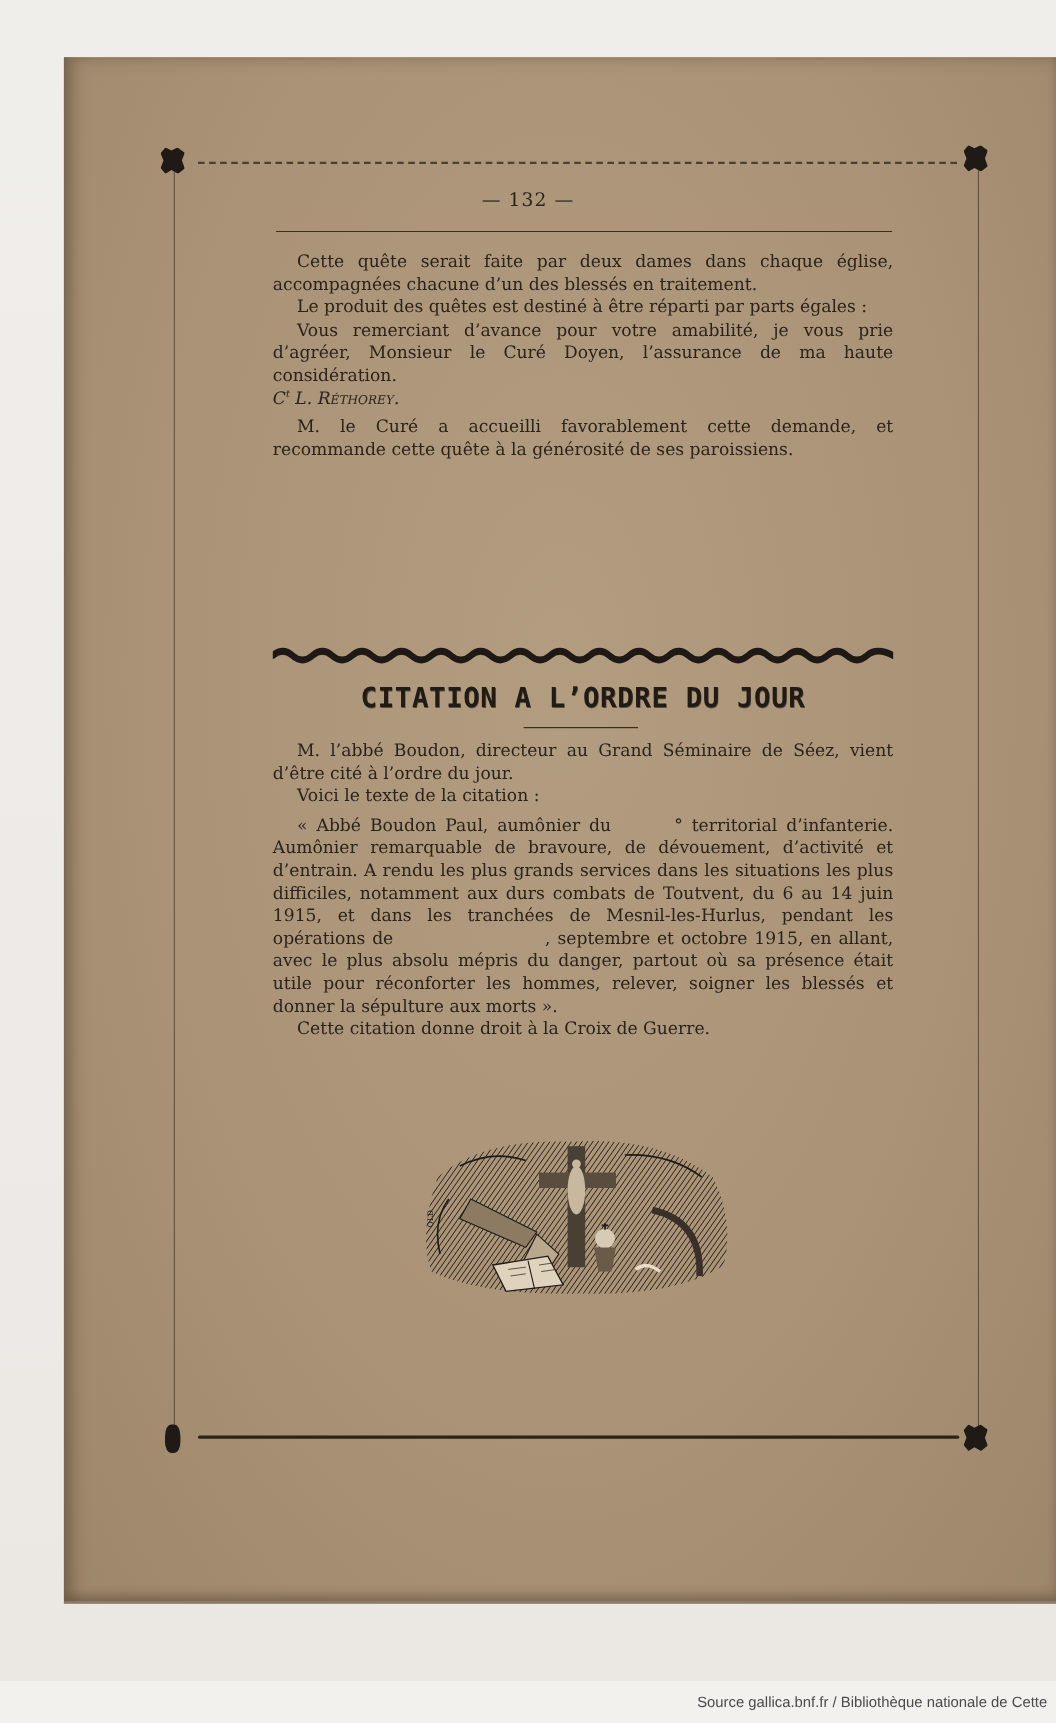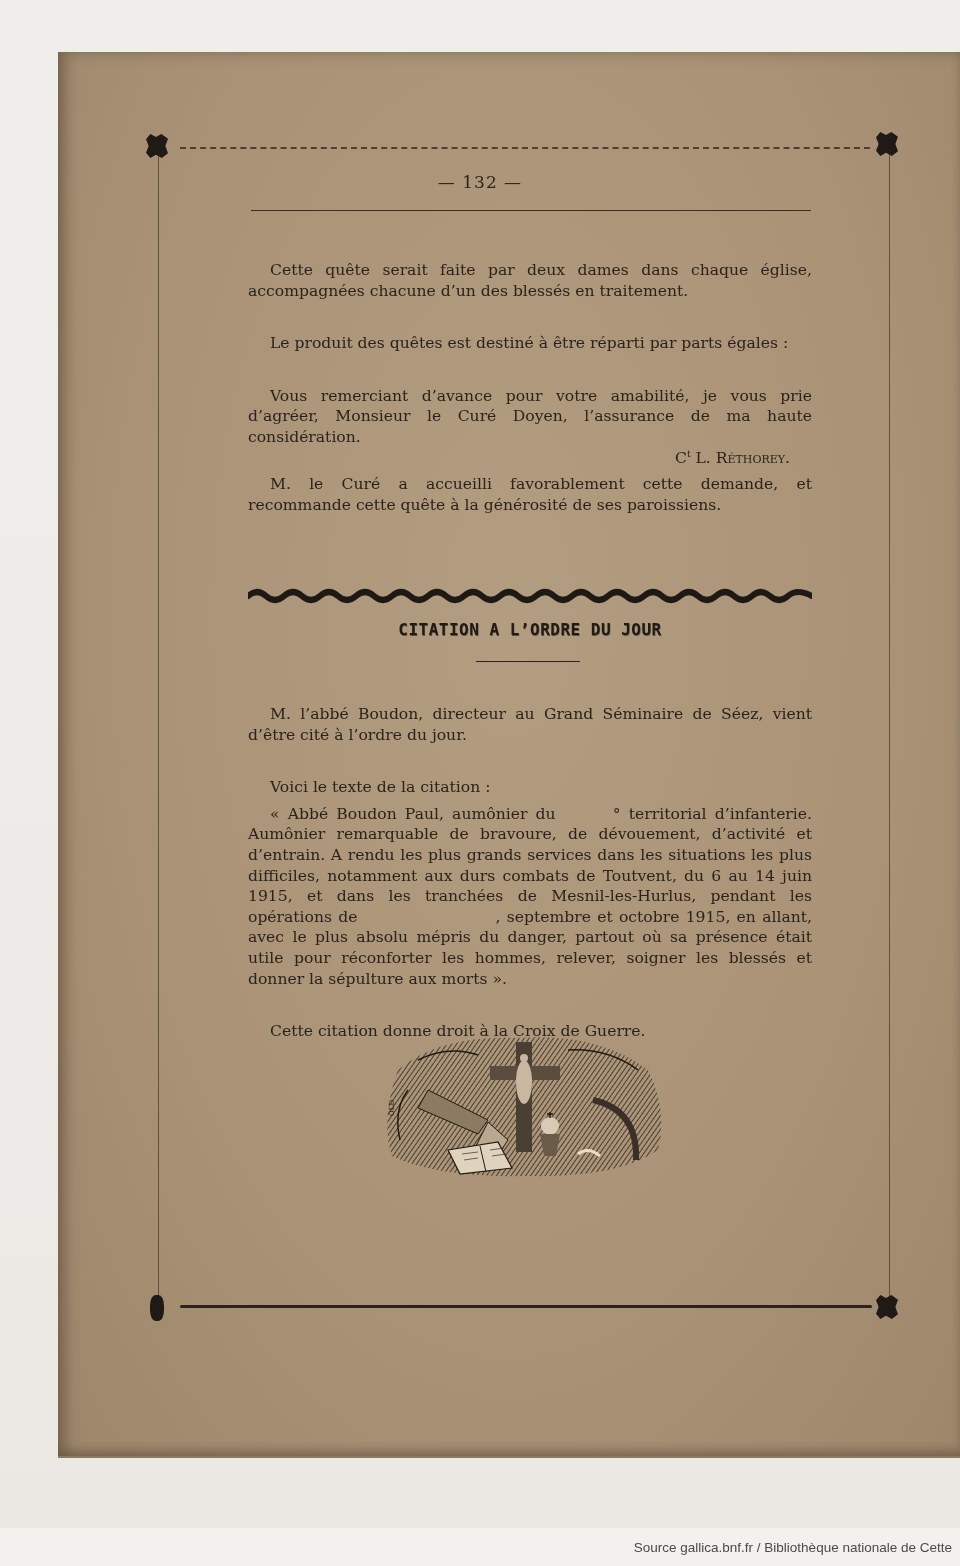--- a/index.html
+++ b/index.html
@@ -47,33 +47,33 @@
     .head-rule {
       position: absolute; left: 251px; top: 210px; width: 560px; height: 0;
       border-top: 1.5px solid rgba(35,28,20,0.85);
     }
     .text {
       position: absolute; left: 248px; width: 564px;
       font-size: 15.6px; line-height: 20.6px; color: #2a231c;
       text-align: justify;
     }
     .text p { margin: 0; }
-    .text p.ind { text-indent: 22px; margin-top: 32px; }
+    .text p.ind { text-indent: 22px; }
     .text p.gap { margin-top: 6px; }
-    .sig { text-align: right; padding-right: 22px; }
+    .sig { padding-right: 22px; font-style: italic; }
     .sig .sc { font-variant: small-caps; }
     .sup { font-size: 9px; vertical-align: super; line-height: 0; }
 
     .wave {
       position: absolute; left: 248px; top: 588px; width: 564px; height: 16px;
     }
     .heading {
       position: absolute; left: 248px; width: 564px; top: 620px; text-align: center;
       font-family: "DejaVu Sans Mono", monospace; font-weight: bold;
-      font-size: 16px; letter-spacing: 0.5px; color: #211b15;
+      font-size: 25px; letter-spacing: 0.5px; color: #211b15;
       text-shadow: 0.5px 0.5px 0 rgba(33,27,21,0.6);
     }
     .heading-rule {
       position: absolute; left: 476px; top: 661px; width: 104px; height: 0;
       border-top: 1.5px solid #2a231c;
     }
     .engraving {
       position: absolute; left: 378px; top: 1030px; width: 292px; height: 148px;
     }
     .footer {

